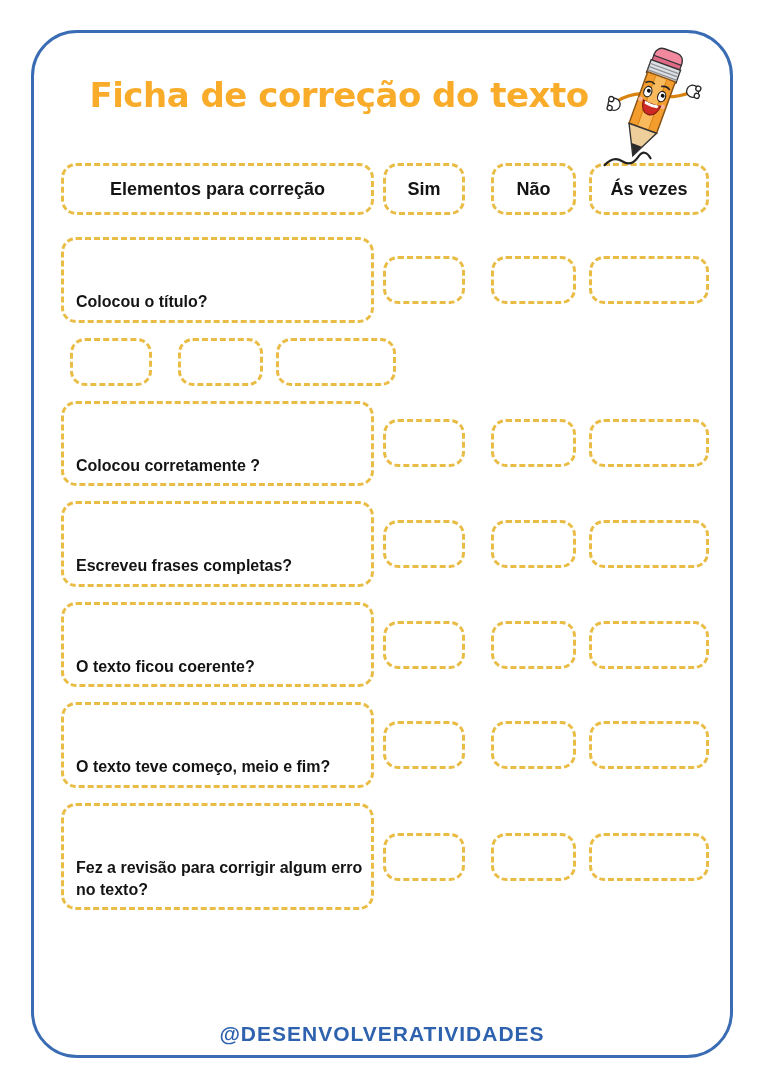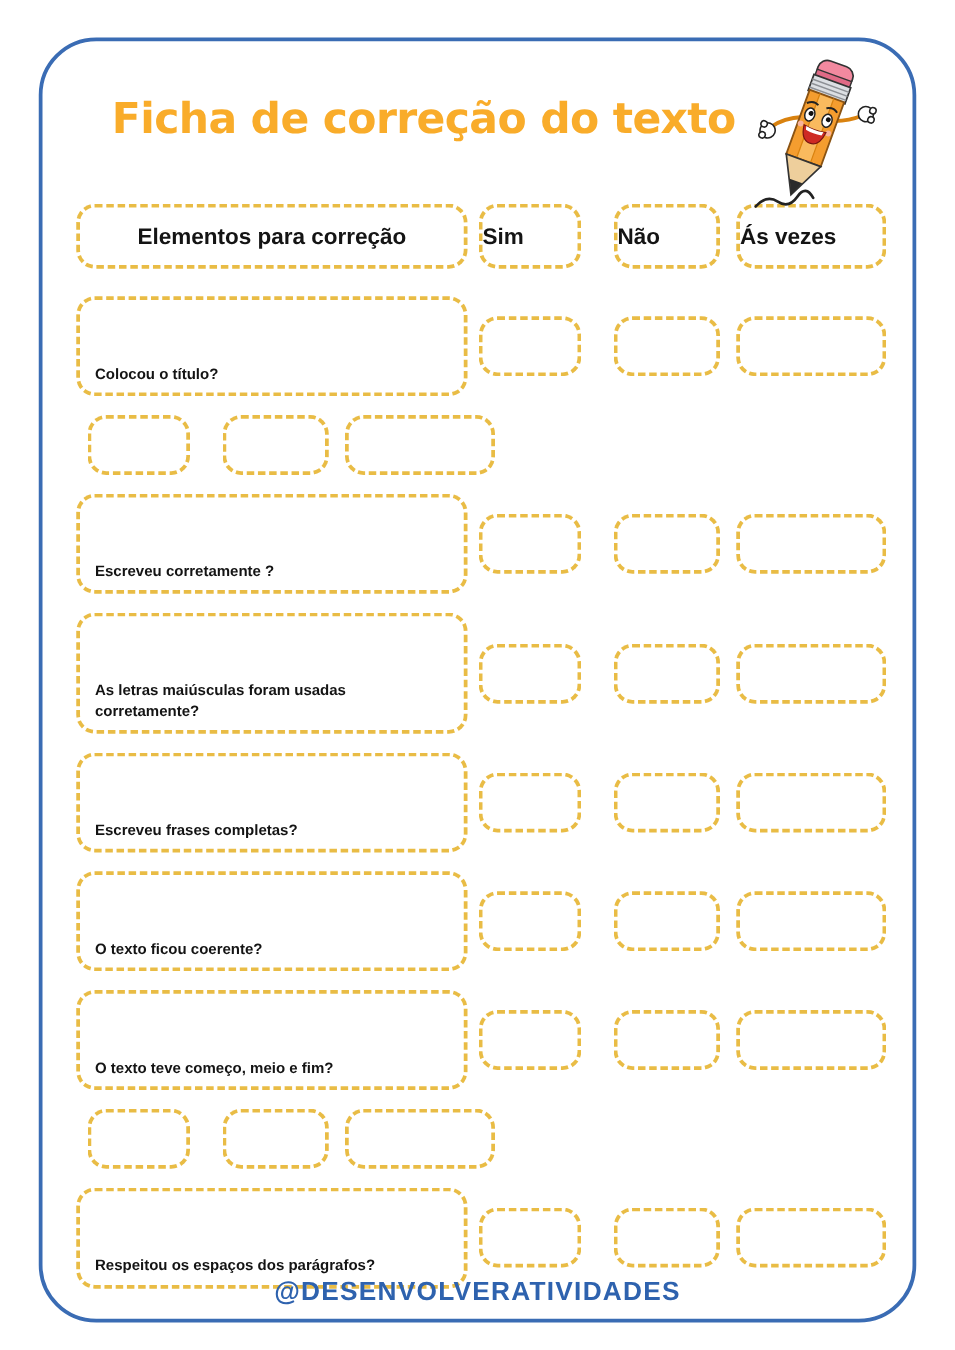--- a/index.html
+++ b/index.html
@@ -30,33 +30,33 @@
   }
   .row.header-row{margin-bottom:22px;}
   .dash-box{
     box-sizing:border-box;border:3px dashed #E9BC45;border-radius:15px;background:#fff;
   }
   .q-col{
     width:313px;min-height:48px;display:flex;align-items:center;
     padding:7px 8px 7px 12px;
   }
   .q-text{
-    font-size:12px;font-weight:bold;color:#141414;line-height:1.35;
+    font-size:16px;font-weight:bold;color:#141414;line-height:1.35;
     text-align:left;width:100%;margin-top:44px;
   }
   
   .grid .row:nth-of-type(6) .q-text{text-align:justify;}
   .c-col{
     height:48px;align-self:center;flex-shrink:0;
   }
   .c-sim{width:82px;margin-left:9px;}
   .c-nao{width:85px;margin-left:26px;}
   .c-av{width:120px;margin-left:13px;}
   .hdr{
-    display:flex;align-items:center;justify-content:flex-start;
+    display:flex;align-items:center;justify-content:center;
     font-size:18px;font-weight:bold;color:#141414;
   }
   .hdr.q-col{justify-content:center;padding:7px 8px;min-height:52px;}
   .hdr.c-col{height:52px;}
   .footer{
     position:absolute;left:0;right:0;bottom:9px;text-align:center;
     font-size:21px;font-weight:bold;color:#2E62AE;letter-spacing:1px;margin-top:36px;
   }
 </style>
 </head>
@@ -141,36 +141,28 @@
     </div>
 
     <div class="row">
       <div class="dash-box c-col c-sim"></div>
       <div class="dash-box c-col c-nao"></div>
       <div class="dash-box c-col c-av"></div>
     </div>
 
     <div class="row">
       <div class="dash-box q-col">
-        <span class="q-text">Escreveu corretamente ?</span>
-      </div>
-      <div class="dash-box c-col c-sim"></div>
-      <div class="dash-box c-col c-nao"></div>
-      <div class="dash-box c-col c-av"></div>
-    </div>
-
-
-    <div class="row">
-      <div class="dash-box q-col">
-        <span class="q-text">As letras maiúsculas foram usadas corretamente?</span>
-      </div>
-      <div class="dash-box c-col c-sim"></div>
-      <div class="dash-box c-col c-nao"></div>
-      <div class="dash-box c-col c-av"></div>
-    </div>
+        <span class="q-text">Colocou corretamente ?</span>
+      </div>
+      <div class="dash-box c-col c-sim"></div>
+      <div class="dash-box c-col c-nao"></div>
+      <div class="dash-box c-col c-av"></div>
+    </div>
+
+
 
     <div class="row">
       <div class="dash-box q-col">
         <span class="q-text">Escreveu frases completas?</span>
       </div>
       <div class="dash-box c-col c-sim"></div>
       <div class="dash-box c-col c-nao"></div>
       <div class="dash-box c-col c-av"></div>
     </div>
 
@@ -186,31 +178,26 @@
     <div class="row">
       <div class="dash-box q-col">
         <span class="q-text">O texto teve começo, meio e fim?</span>
       </div>
       <div class="dash-box c-col c-sim"></div>
       <div class="dash-box c-col c-nao"></div>
       <div class="dash-box c-col c-av"></div>
     </div>
 
     <div class="row">
-      <div class="dash-box c-col c-sim"></div>
-      <div class="dash-box c-col c-nao"></div>
-      <div class="dash-box c-col c-av"></div>
-    </div>
-
-    <div class="row">
-      <div class="dash-box q-col">
-        <span class="q-text">Respeitou os espaços dos parágrafos?</span>
-      </div>
-      <div class="dash-box c-col c-sim"></div>
-      <div class="dash-box c-col c-nao"></div>
-      <div class="dash-box c-col c-av"></div>
-    </div>
+      <div class="dash-box q-col">
+        <span class="q-text">Fez a revisão para corrigir algum erro no texto?</span>
+      </div>
+      <div class="dash-box c-col c-sim"></div>
+      <div class="dash-box c-col c-nao"></div>
+      <div class="dash-box c-col c-av"></div>
+    </div>
+
 
   </div>
 
   <div class="footer">@DESENVOLVERATIVIDADES</div>
 
 </div>
 
 </body></html>

